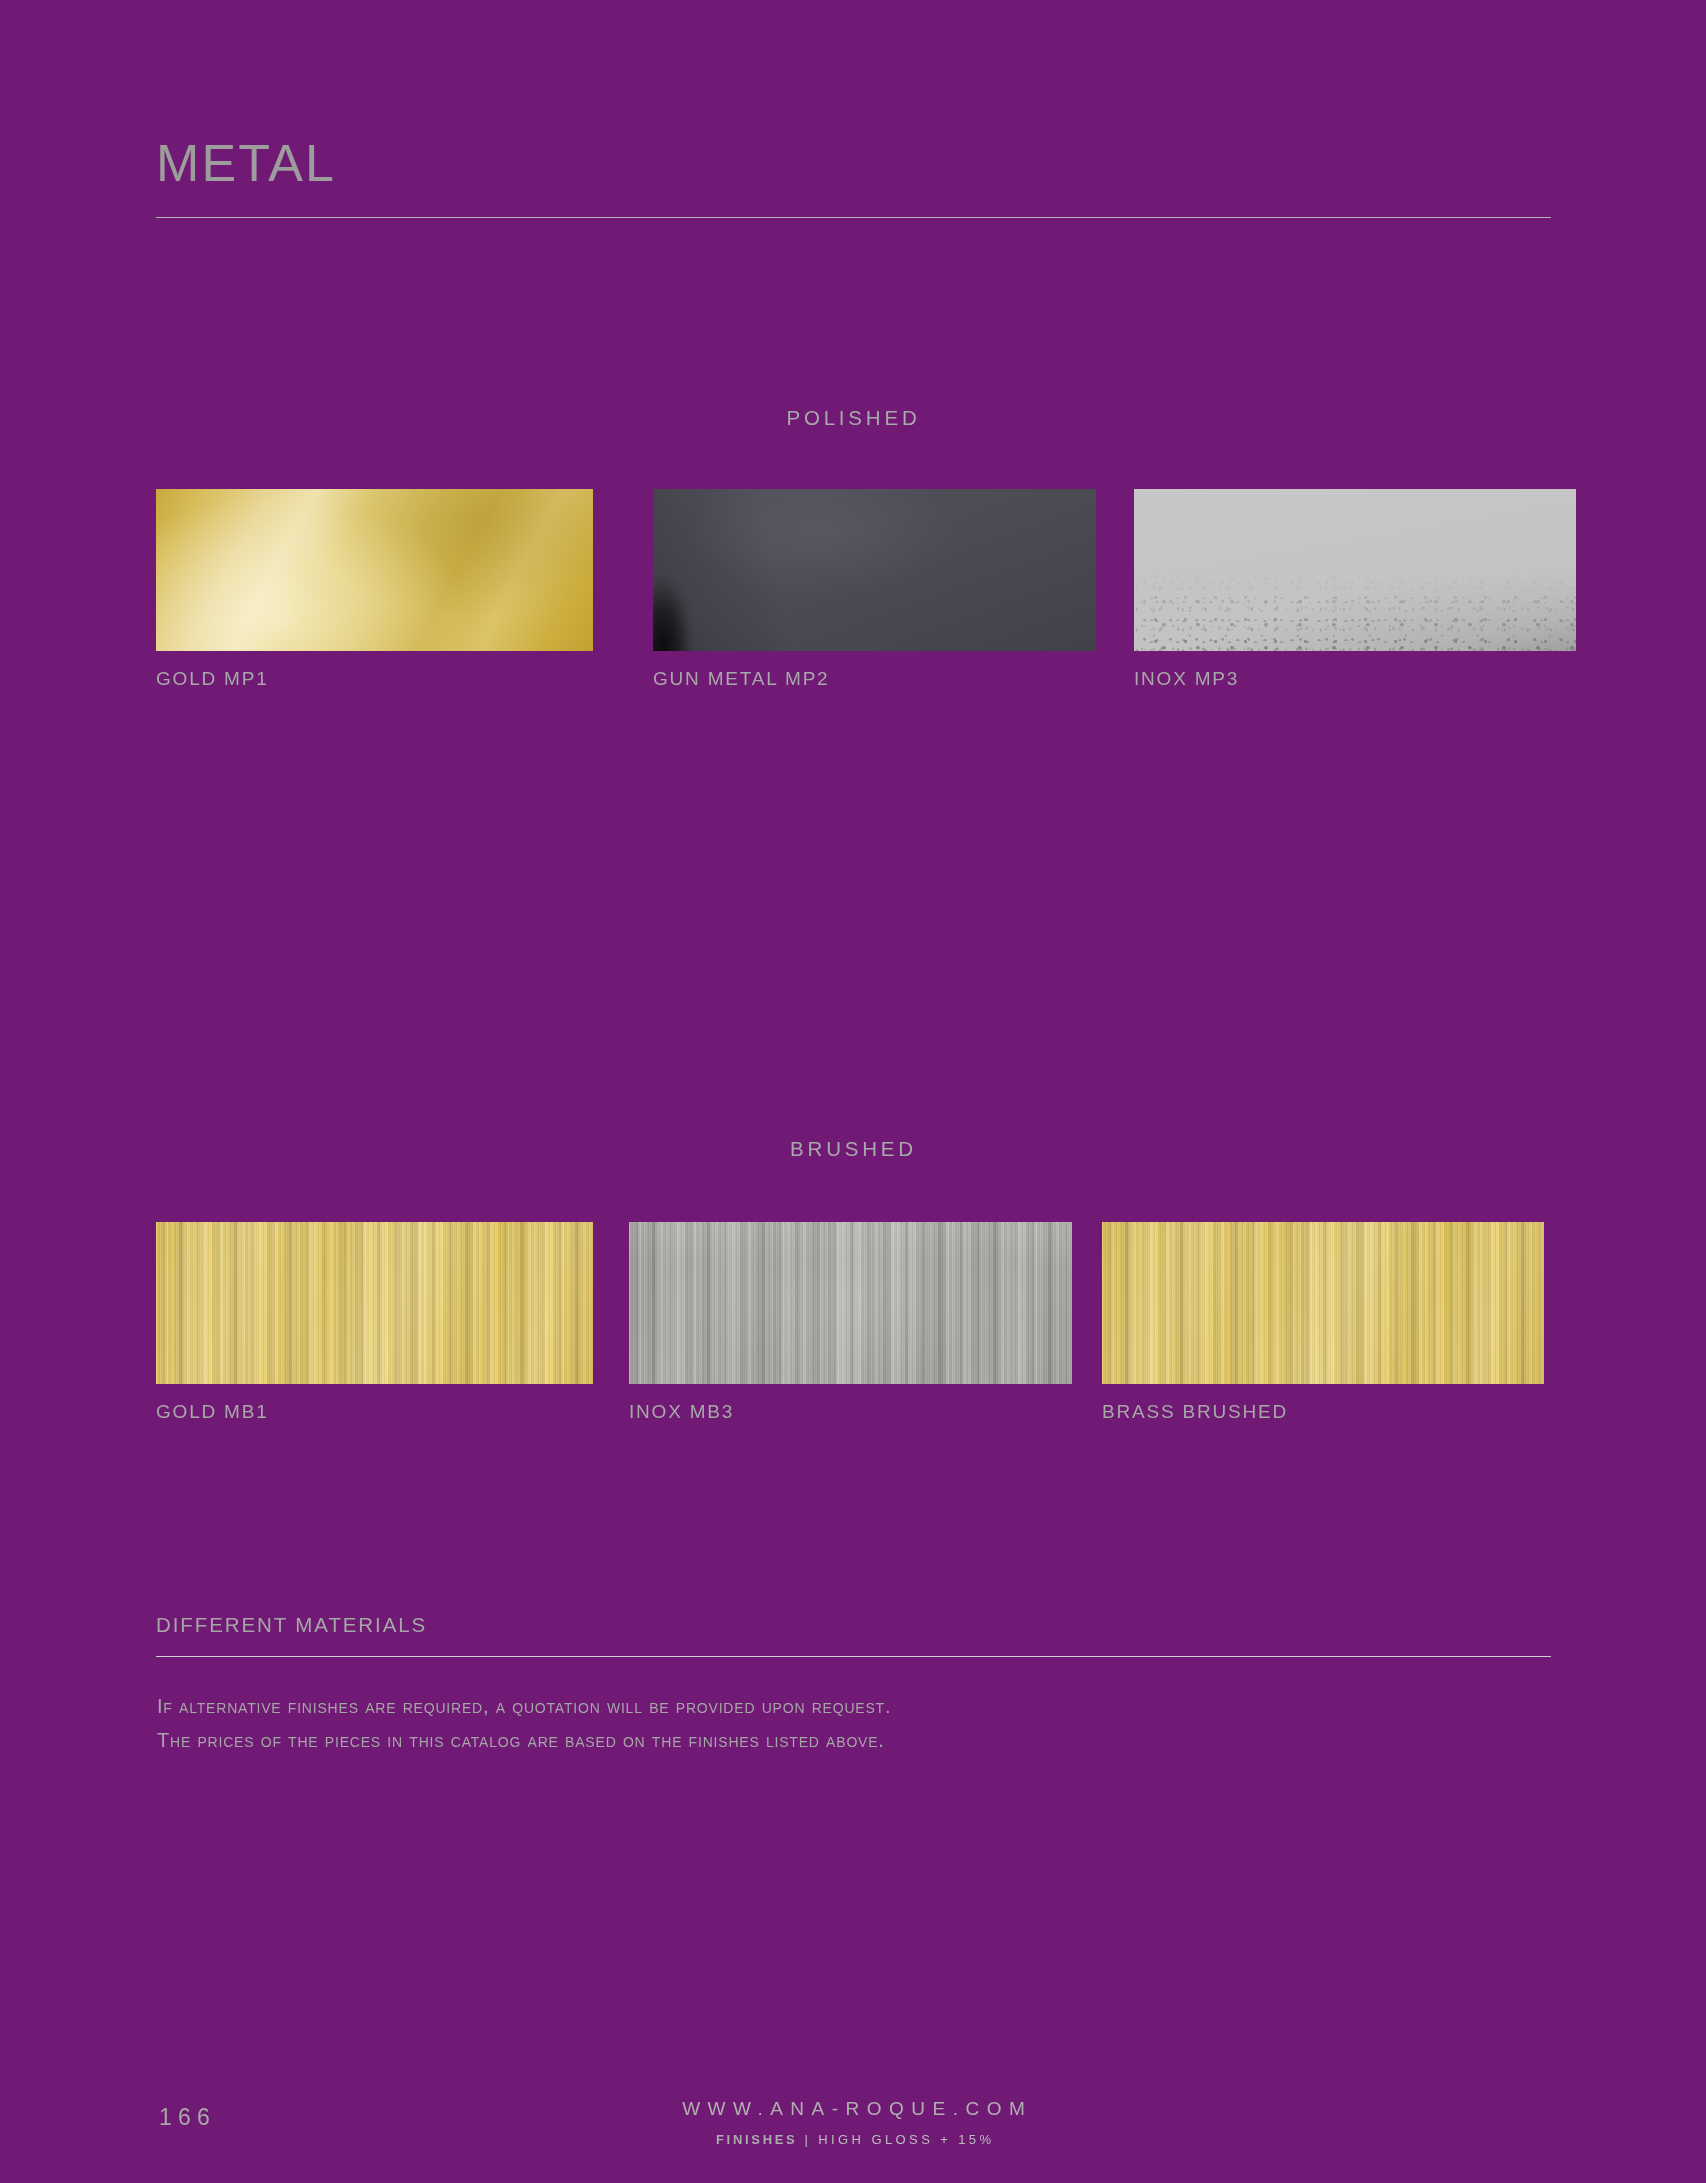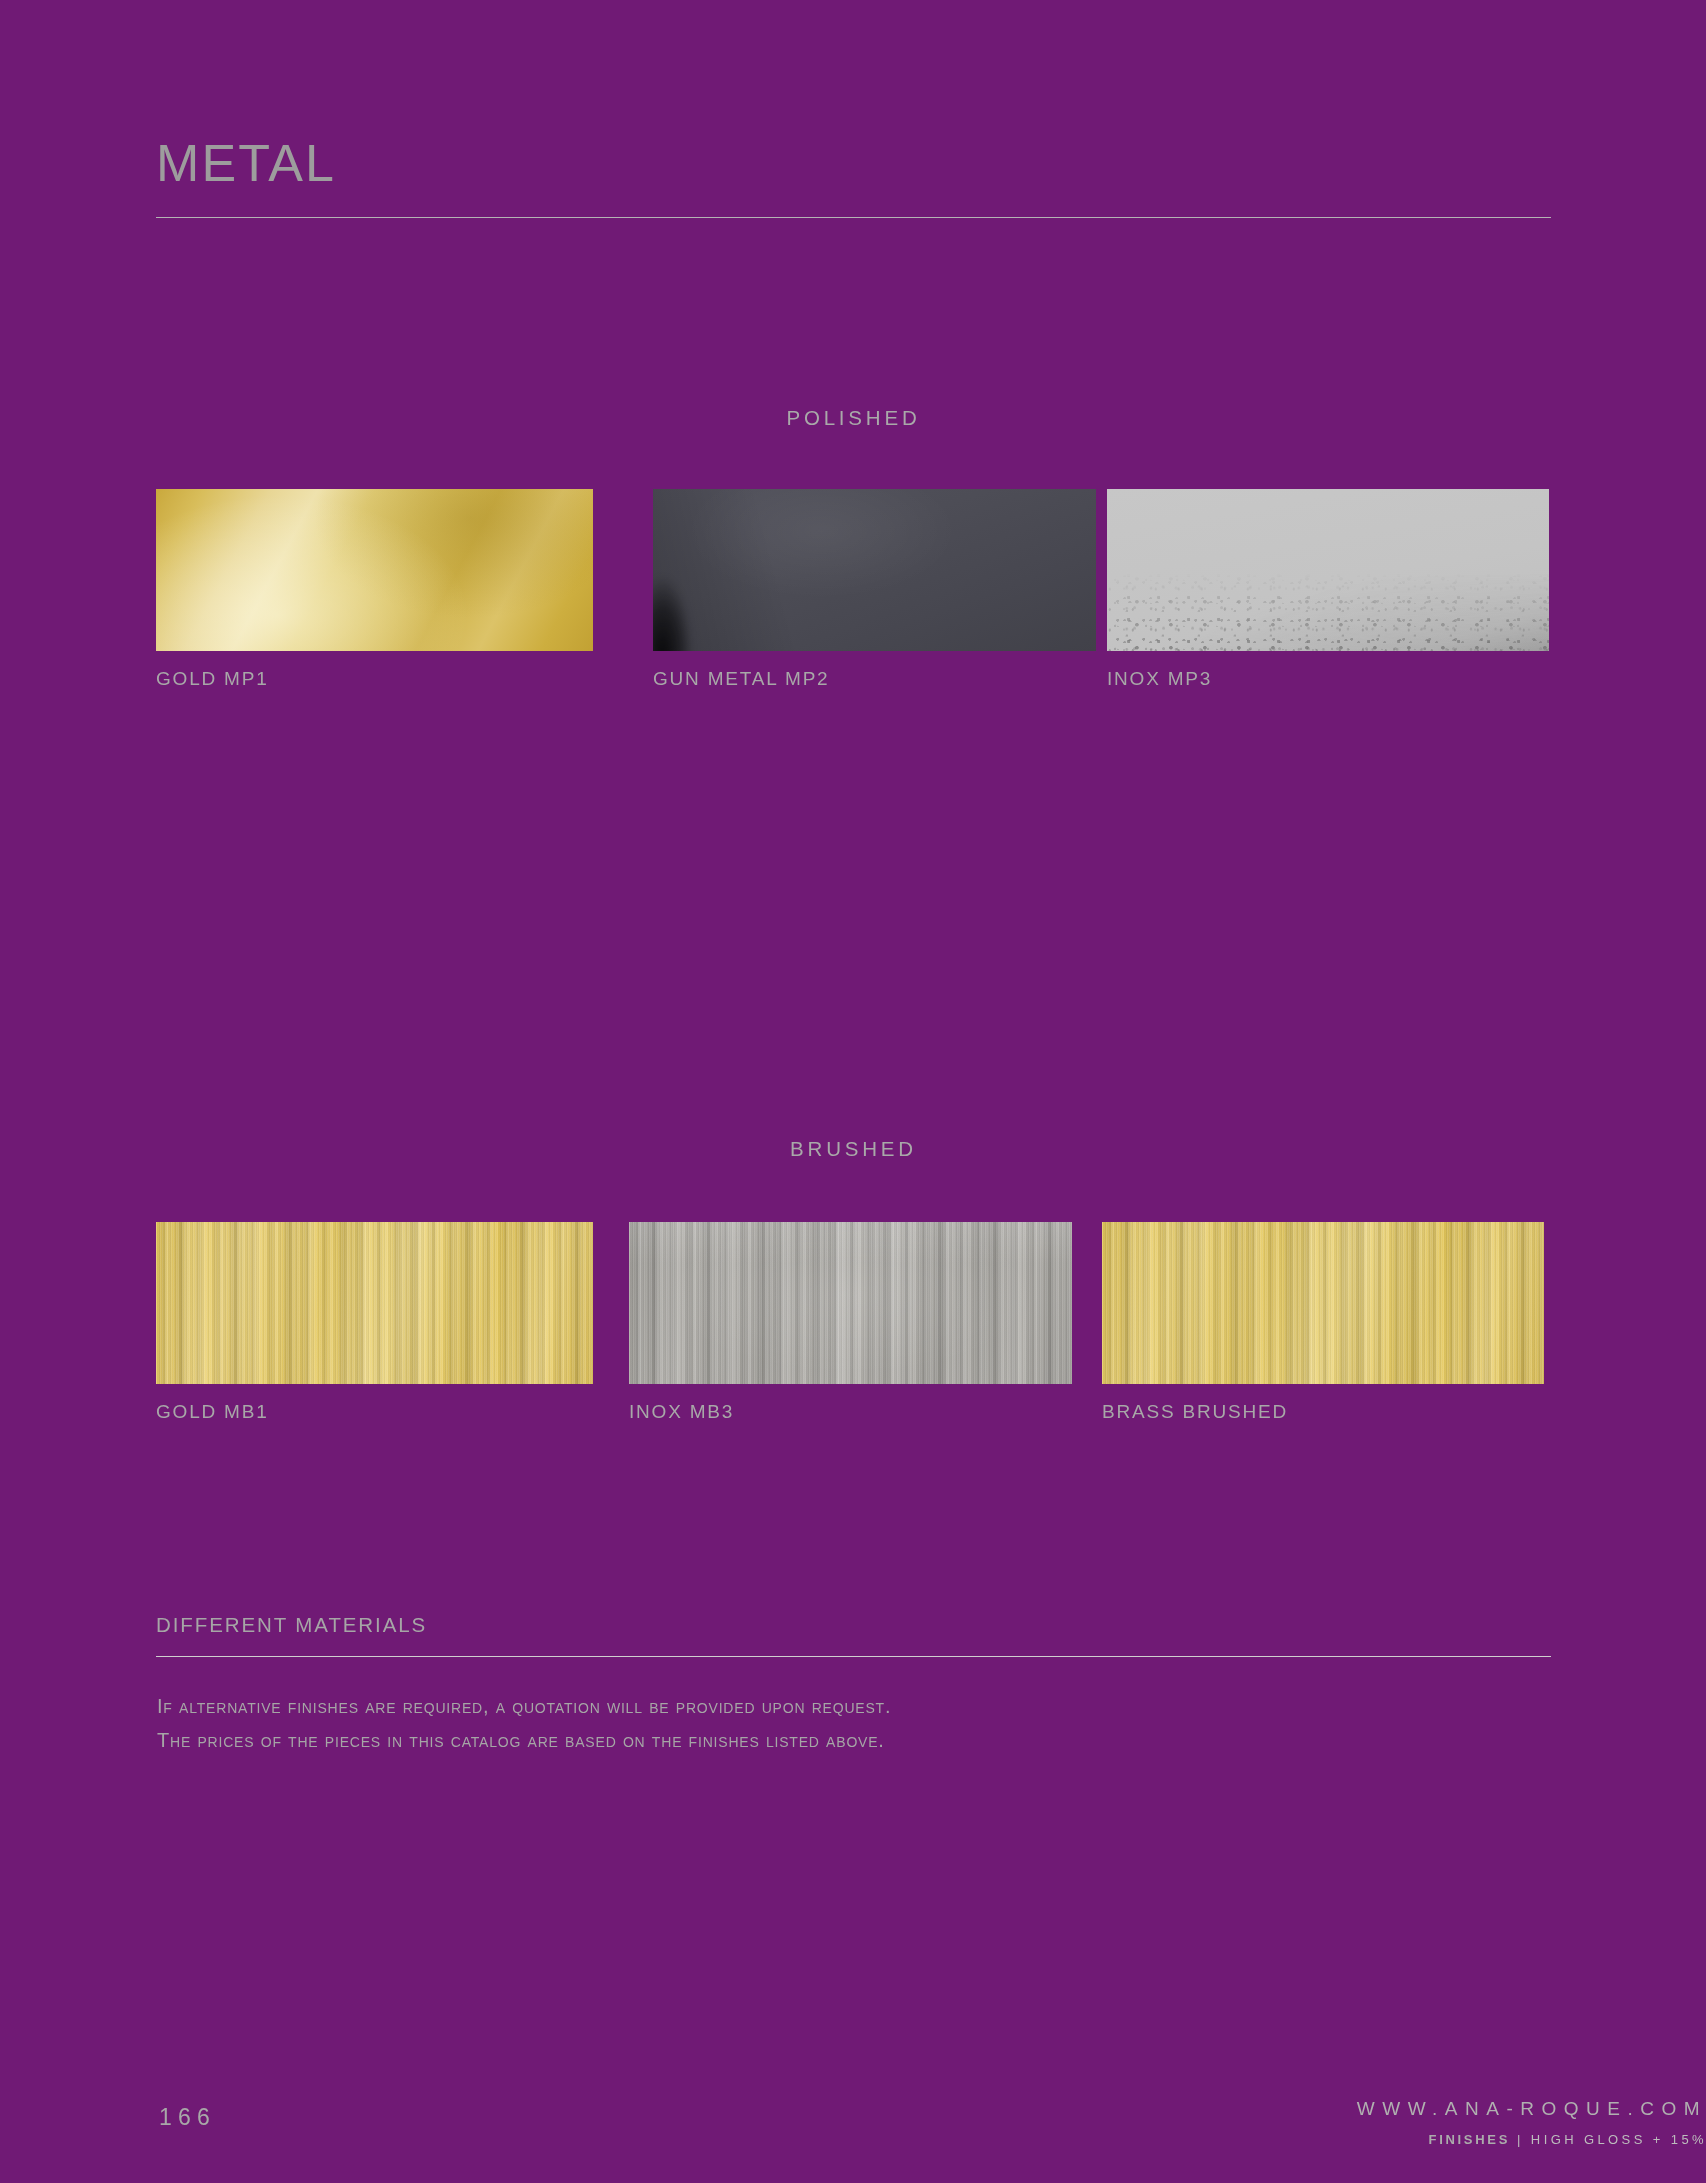--- a/index.html
+++ b/index.html
@@ -82,21 +82,21 @@
     letter-spacing: 1.8px;
     color: #a8a8a8;
     font-weight: 400;
     white-space: nowrap;
     line-height: 1;
   }
 
   
   #sw-gold-mp1    { left: 156px;  top: 489px; }
   #sw-gunmetal    { left: 653px;  top: 489px; }
-  #sw-inox-mp3    { left: 1059px; top: 489px; padding-left: 48px; }
+  #sw-inox-mp3    { left: 1086px; top: 489px; padding-left: 48px; }
   
   #sw-brass-pol   { left: 156px;  top: 761px; }
   
   #sw-gold-mb1    { left: 156px;  top: 1222px; }
   #sw-inox-mb3    { left: 629px;  top: 1222px; }
   #sw-brass-bru   { left: 1102px; top: 1222px; }
 
   .chip-w640 { width: 437px; height: 162px; }
   .chip-w647 { width: 442px; height: 162px; }
   .chip-w643 { width: 439px; height: 162px; }
@@ -296,21 +296,21 @@
     letter-spacing: 6.2px;
     color: #a8a8a8;
     font-weight: 400;
     line-height: 1;
   }
   .footer-center {
     position: absolute;
     left: 0;
     top: 2099px;
     width: 1707px;
-    text-align: right;
+    text-align: center;
   }
   .footer-center .site {
     display: block;
     font-size: 19px;
     letter-spacing: 7.5px;
     color: #b0b0b0;
     font-weight: 400;
     line-height: 1;
     padding-left: 7.5px;
   }

